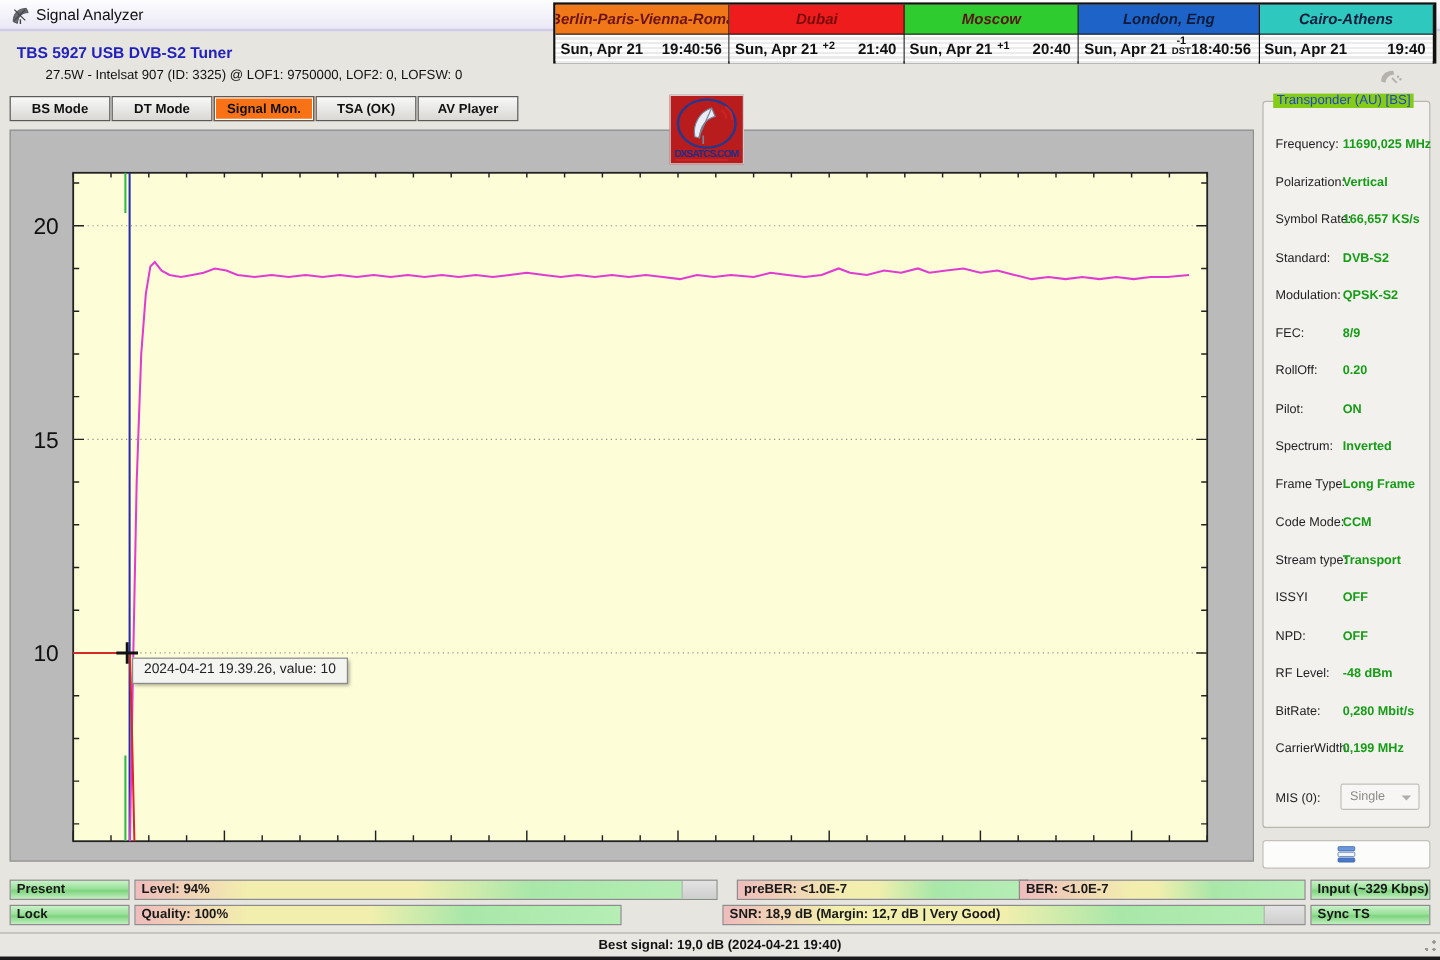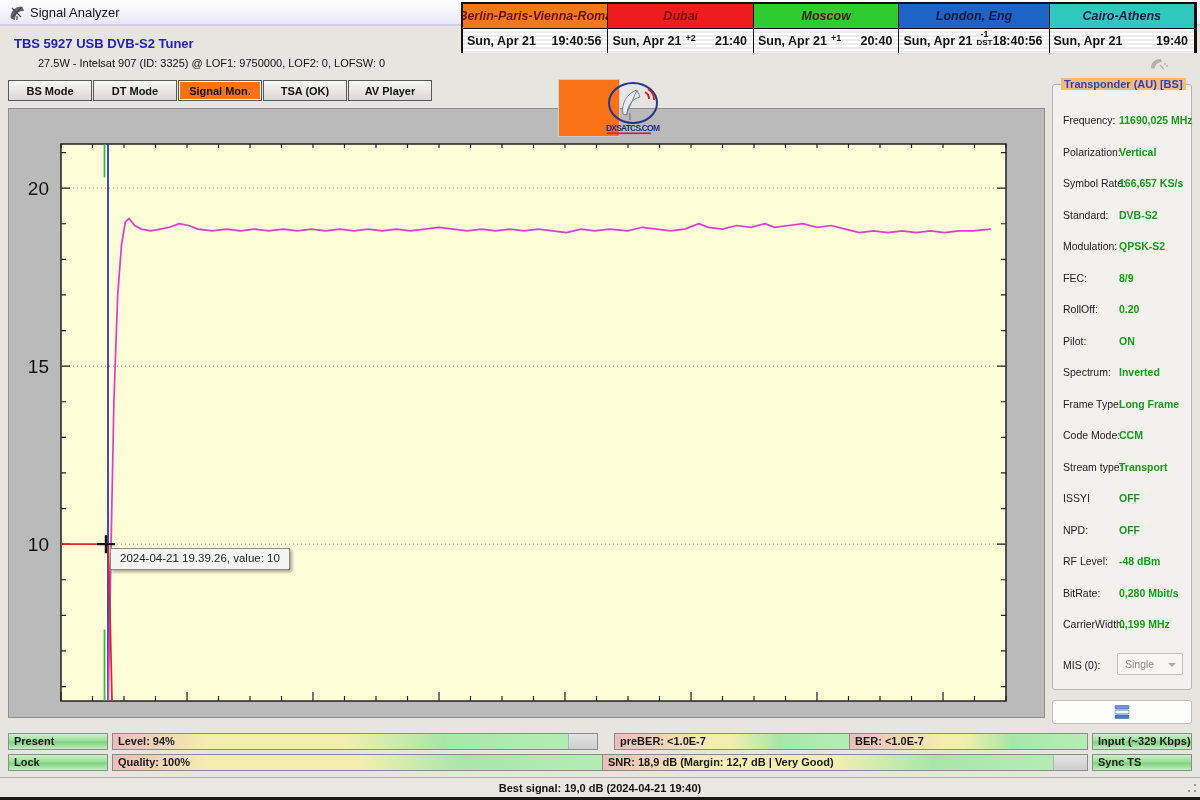--- a/index.html
+++ b/index.html
@@ -48,42 +48,42 @@
   #tabs { position:absolute; left:8px; top:80px; display:flex; gap:1px; }
   .tab {
     width:84px; height:21px; border:1px solid #5a5a5a;
     background:linear-gradient(180deg,#f8f8f8,#d9d8d4);
     font-size:11px; font-weight:bold; color:#111;
     display:flex; align-items:center; justify-content:center; cursor:default;
   }
   .tab.active { background:#f97316; box-shadow:inset 0 0 0 1px #fff; }
   
   #logo { position:absolute; left:558px; top:79px; width:62px; height:58px;
-    background:#f97316; border:1px solid #ccc; z-index:5;padding-left:44px; }
+    background:#b91c1c; border:1px solid #ccc; z-index:5; }
   
   #chart-panel {
     position:absolute; left:8px; top:108px; width:1037px; height:610px;
     background:#bababa; border:1px solid #8f8f8f;
   }
   #legend { position:absolute; left:48px; top:10px; display:flex; gap:14px; align-items:center; }
   .lg-item { display:flex; align-items:center; gap:8px; font-size:12px; color:#111; }
   .lg-line { width:28px; height:0; border-top:2px solid #000; }
   #chart-svg { position:absolute; left:0; top:0; }
   #tooltip {
     position:absolute; left:110px; top:548px; height:22px;
     background:#f4f4f0; border:1px solid #8a8a8a; box-shadow:2px 2px 3px rgba(0,0,0,.35);
     font-size:11.5px; color:#222; padding:3px 9px; white-space:nowrap; z-index:6;
   }
   
   #tp-box {
     position:absolute; left:1052px; top:84px; width:140px; height:606px;
     border:1px solid #b9b6b0; border-radius:3px; background:#f2f1ee;
   }
-  #tp-title { position:absolute; left:8px; top:-7px; background:#fdba74; padding:0 3px;
-    font-size:11px; font-weight:bold; color:#2244cc; white-space:nowrap; }
+  #tp-title { position:absolute; left:8px; top:-7px; background:#84cc16; padding:0 3px;
+    font-size:11px; font-weight:normal; color:#2244cc; white-space:nowrap; }
   .tp-row { position:absolute; left:0; width:100%; height:14px; }
   .tp-label { position:absolute; left:10px; font-size:10.5px; color:#222; white-space:nowrap; }
   .tp-value { position:absolute; left:66px; font-size:10.5px; font-weight:bold; color:#169c16; white-space:nowrap; }
   #mis-row { position:absolute; left:0; top:568px; width:100%; }
   #mis-label { position:absolute; left:10px; top:6px; font-size:10.5px; color:#222; }
   #mis-select {
     position:absolute; left:64px; top:0; width:66px; height:22px;
     border:1px solid #c2c0bb; background:#f7f6f4; border-radius:2px;
     font-size:10.5px; color:#8a8a8a; display:flex; align-items:center; padding-left:7px;
   }
@@ -304,21 +304,21 @@
   </svg>
 </div>
 
 <div id="bars">
     <div class="badge" style="left: 8px; top: 733px; width: 100px;">Present</div>
     <div class="sbar" style="left: 112px; top: 733px; width: 486px;">Level: 94%<div class="rest" style="width: 6%;"></div></div>
     <div class="sbar" style="left: 602px; top: 733px; width: 243px; margin-left: 12px;">preBER: &lt;1.0E-7</div>
     <div class="sbar" style="left: 849px; top: 733px; width: 239px;">BER: &lt;1.0E-7</div>
     <div class="badge" style="left: 1092px; top: 733px; width: 100px;">Input (~329 Kbps)</div>
     <div class="badge" style="left: 8px; top: 754px; width: 100px;">Lock</div>
-    <div class="sbar" style="left: 112px; top: 754px; width: 518px;">Quality: 100%</div>
+    <div class="sbar" style="left: 112px; top: 754px; width: 406px;">Quality: 100%</div>
     <div class="sbar" style="left: 602px; top: 754px; width: 486px;">SNR: 18,9 dB (Margin: 12,7 dB | Very Good)<div class="rest" style="width: 7%;"></div></div>
     <div class="badge" style="left: 1092px; top: 754px; width: 100px;">Sync TS</div>
   </div>
 
 <div id="statusbar">
   <div class="status-sec" style="flex:1;border-right:none">Best signal: 19,0 dB (2024-04-21 19:40)</div>
 </div>
 <div id="grip"></div>
 
 </body></html>

